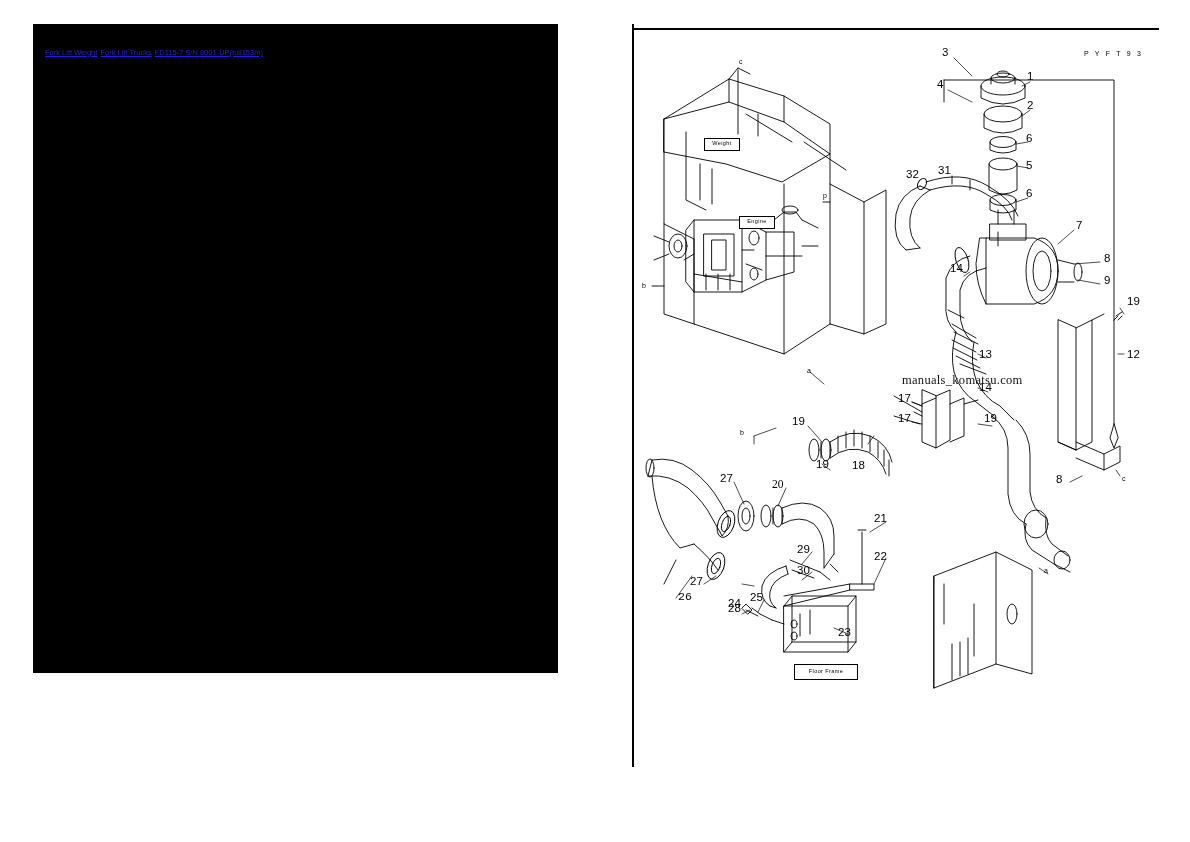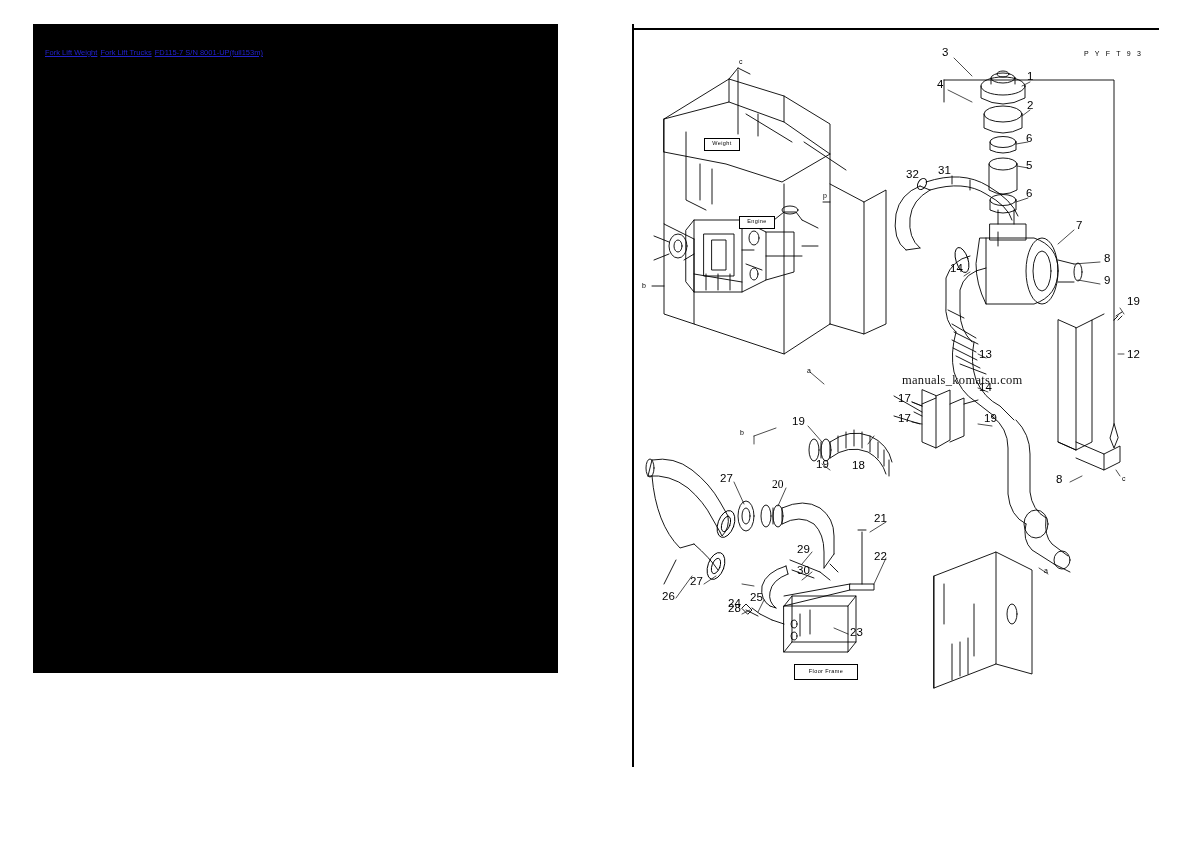--- a/index.html
+++ b/index.html
@@ -418,24 +418,24 @@
     <div class="cal" style="left:422px; top:449px;">8</div>
     <div class="cal" style="left:182px; top:434px;">19</div>
     <div class="cal" style="left:86px;  top:448px;">27</div>
     <div class="cal" style="left:138px; top:454px;font-family:Liberation Serif, serif;">20</div>
     <div class="cal" style="left:240px; top:488px;">21</div>
     <div class="cal" style="left:240px; top:526px;">22</div>
     <div class="cal" style="left:163px; top:519px;">29</div>
     <div class="cal" style="left:163px; top:540px;">30</div>
     <div class="cal" style="left:94px;  top:551px;margin-top:27px;">28</div>
     <div class="cal" style="left:56px;  top:551px;">27</div>
-    <div class="cal" style="left:28px;  top:566px;">26</div>
+    <div class="cal" style="left:44px;  top:566px;font-family:Liberation Mono, monospace;">26</div>
     <div class="cal" style="left:116px; top:567px;">25</div>
     <div class="cal" style="left:94px;  top:573px;">24</div>
-    <div class="cal" style="left:216px; top:602px;">23</div>
+    <div class="cal" style="left:204px; top:602px;">23</div>
 
     <div class="cal-sm" style="left:105px; top:34px;">c</div>
     <div class="cal-sm" style="left:8px;   top:258px;">b</div>
     <div class="cal-sm" style="left:189px; top:168px;">p</div>
     <div class="cal-sm" style="left:173px; top:343px;">a</div>
     <div class="cal-sm" style="left:106px; top:405px;">b</div>
     <div class="cal-sm" style="left:410px; top:543px;">a</div>
     <div class="cal-sm" style="left:488px; top:451px;">c</div>
 
     <div class="tinybox" style="left:70px;  top:114px; width:34px; height:11px;">Weight</div>

